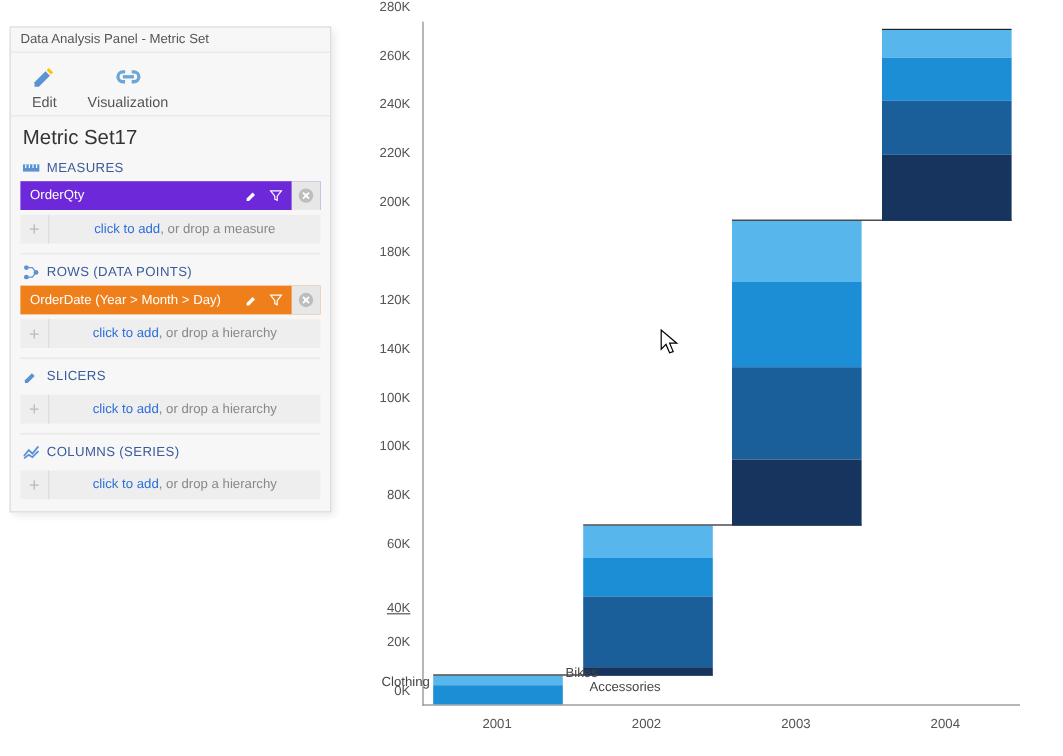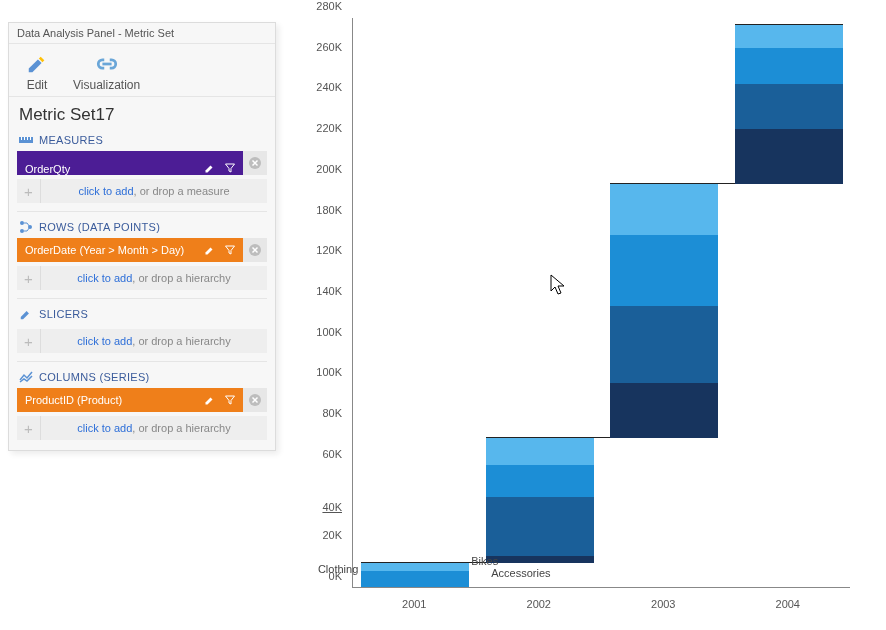--- a/index.html
+++ b/index.html
@@ -71,21 +71,21 @@
     height: 24px;
     display: flex;
     align-items: center;
     color: #fff;
     font-size: 11px;
     position: relative;
   }
   .pill .label { flex:1; padding:0 8px; white-space:nowrap; overflow:hidden; text-overflow:ellipsis; }
   .pill .ctrls { display:flex; align-items:center; gap:6px; padding:0 6px; }
   .pill .ctrls .ic { width:14px; height:14px; display:flex; align-items:center; justify-content:center; cursor:pointer; }
-  .pill.green  { background:#4c1d95;align-items:flex-end; }
+  .pill.green  { background:#6d28d9; }
   .pill.orange { background:#ef7f1a; }
   .pill .closebox {
     width:24px; height:24px; background:#e7e7e7;
     display:flex; align-items:center; justify-content:center;
     margin-left:0;
   }
   .pill .closebox svg circle { fill:#bdbdbd; }
   .addrow {
     margin: 4px 8px 8px 8px;
     height: 24px;
@@ -302,41 +302,20 @@
   <div class="divider"></div>
 
   <div class="section-hdr">
     <span class="icon">
       <svg width="14" height="12">
           <path d="M1 9l4-5 3 3 5-6" fill="none" stroke="#5b92d4" stroke-width="1.5"></path>
           <path d="M1 11l4-3 3 2 5-5" fill="none" stroke="#5b92d4" stroke-width="1.5"></path>
         </svg>
     </span>
     <span>COLUMNS (SERIES)</span>
-  </div>
-  <div class="pill orange">
-    <span class="label">ProductID (Product)</span>
-    <span class="ctrls">
-      <span class="ic">
-          <svg width="12" height="12" viewBox="0 0 24 24">
-            <path d="M3 17l10-10 4 4L7 21H3v-4z" fill="#fff"></path>
-          </svg>
-        </span>
-      <span class="ic">
-          <svg width="12" height="12" viewBox="0 0 24 24">
-            <path d="M3 4h18l-7 9v7l-4-2v-5L3 4z" fill="none" stroke="#fff" stroke-width="2"></path>
-          </svg>
-        </span>
-    </span>
-    <span class="closebox">
-        <svg width="14" height="14">
-          <circle cx="7" cy="7" r="6"></circle>
-          <path d="M4.5 4.5l5 5M9.5 4.5l-5 5" stroke="#fff" stroke-width="1.5"></path>
-        </svg>
-      </span>
   </div>
   <div class="addrow" style="margin-bottom:10px;">
     <span class="plus">+</span>
     <span class="txt"><a>click to add</a><span>, or drop a hierarchy</span></span>
   </div>
 </div>
 
 <div class="chart-wrap">
   <div class="yaxis">
       <div class="tick" style="bottom: 22px;">0K</div>

